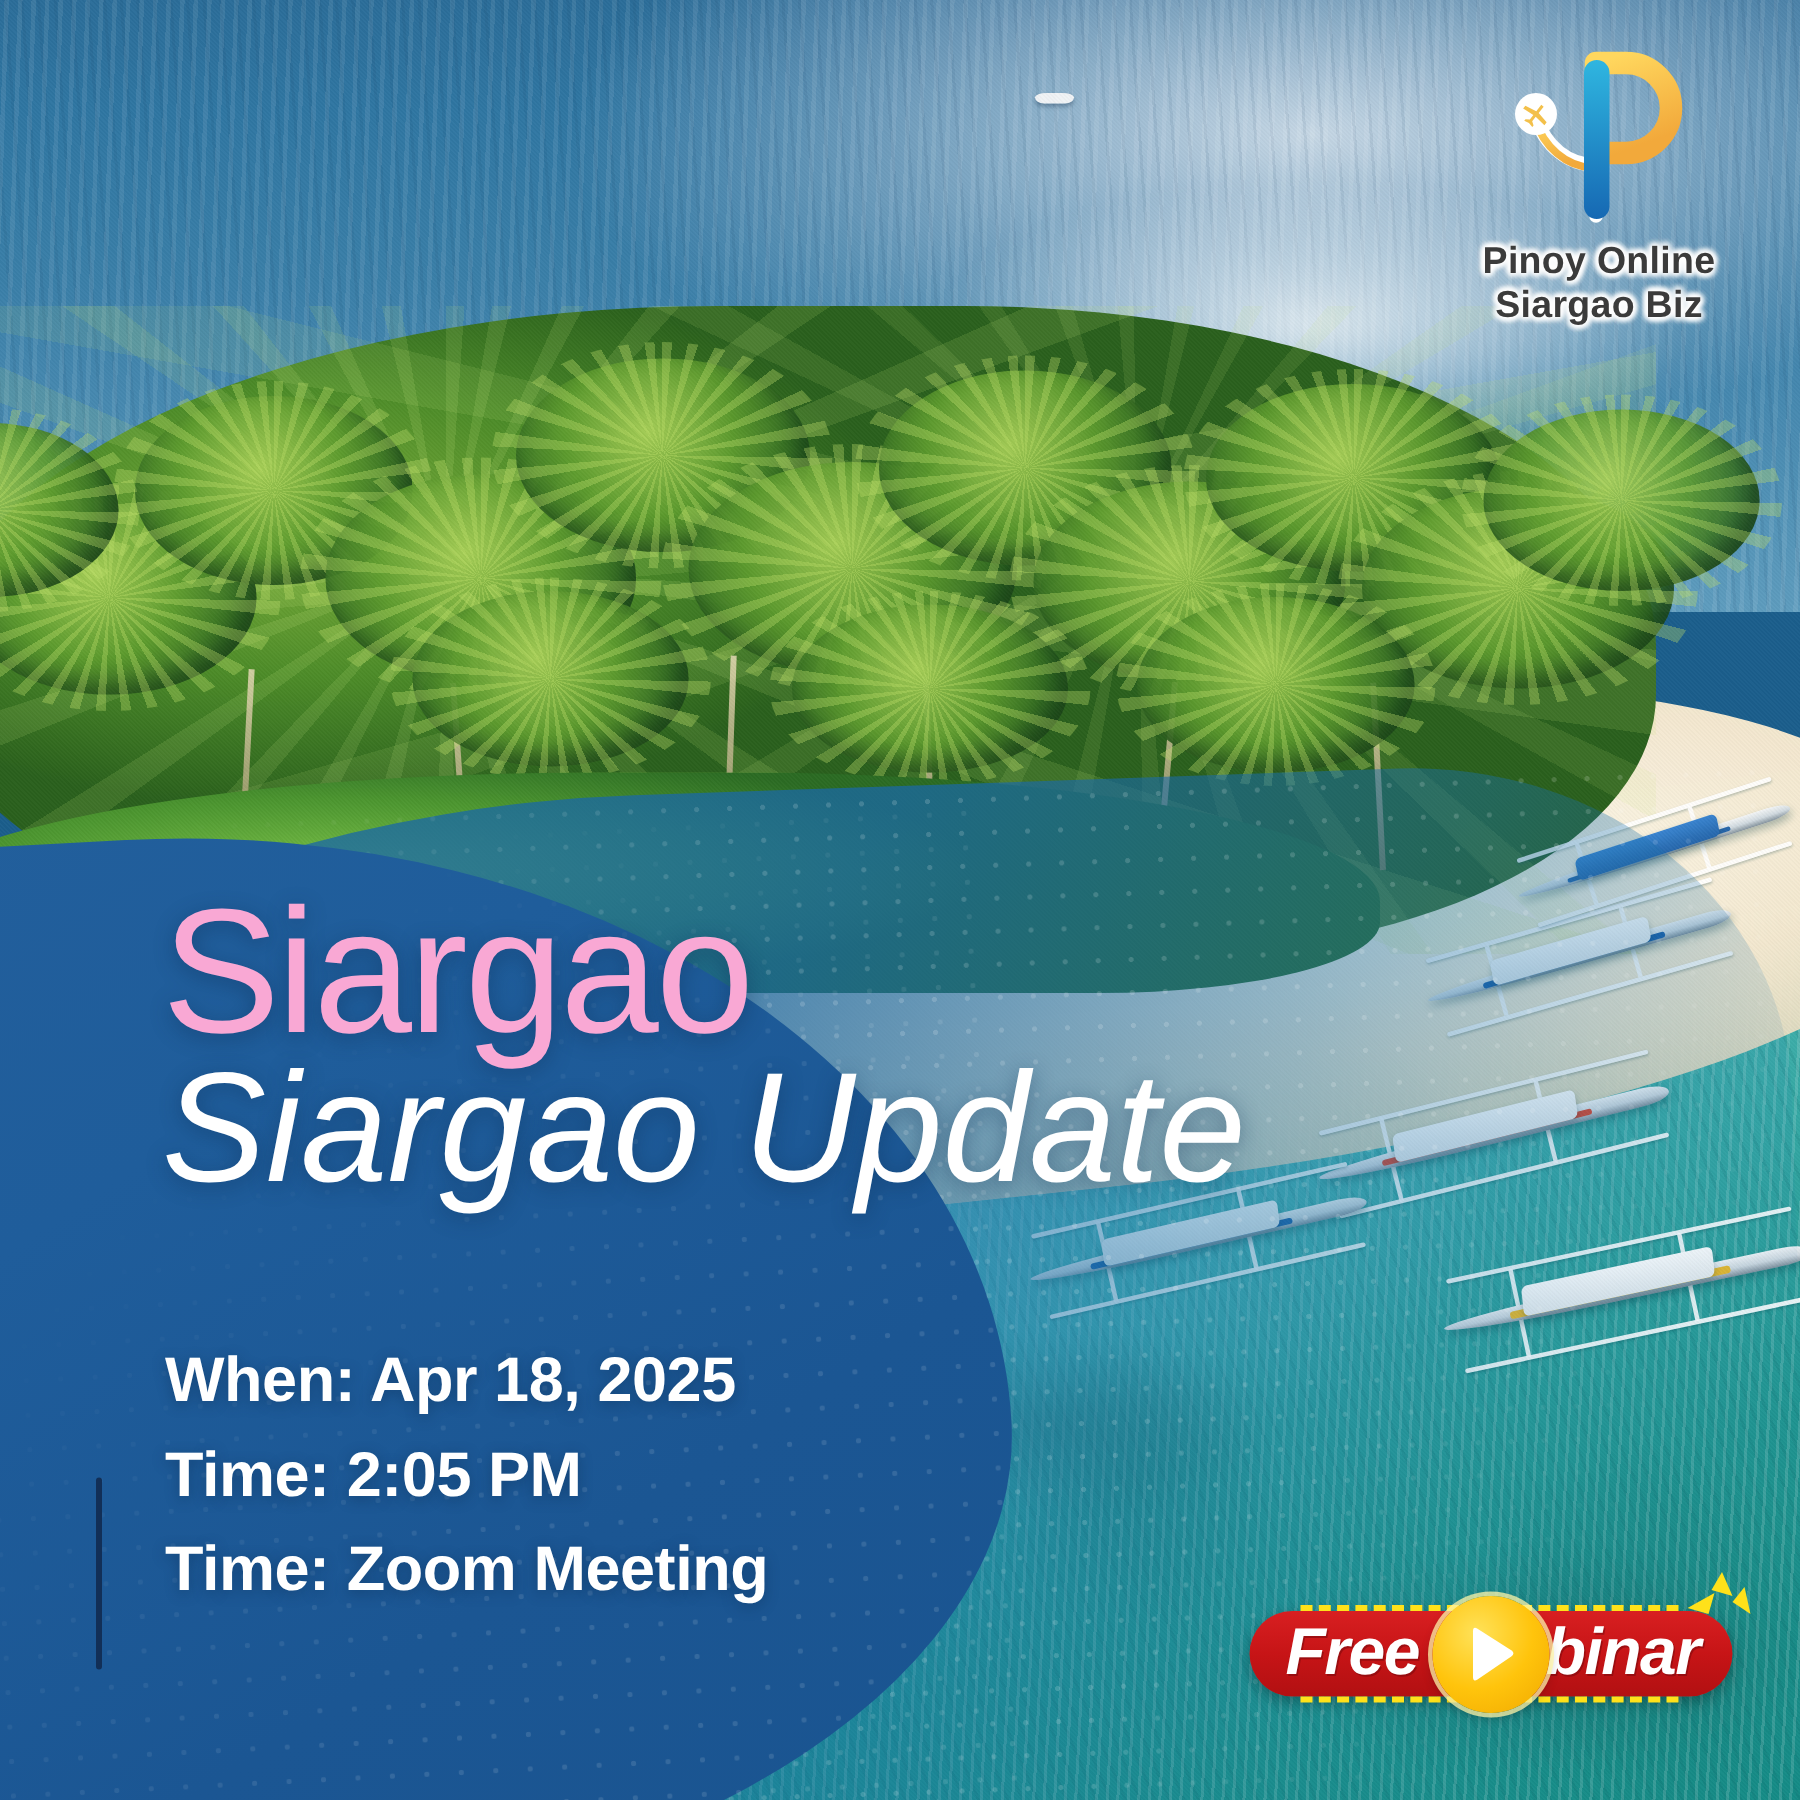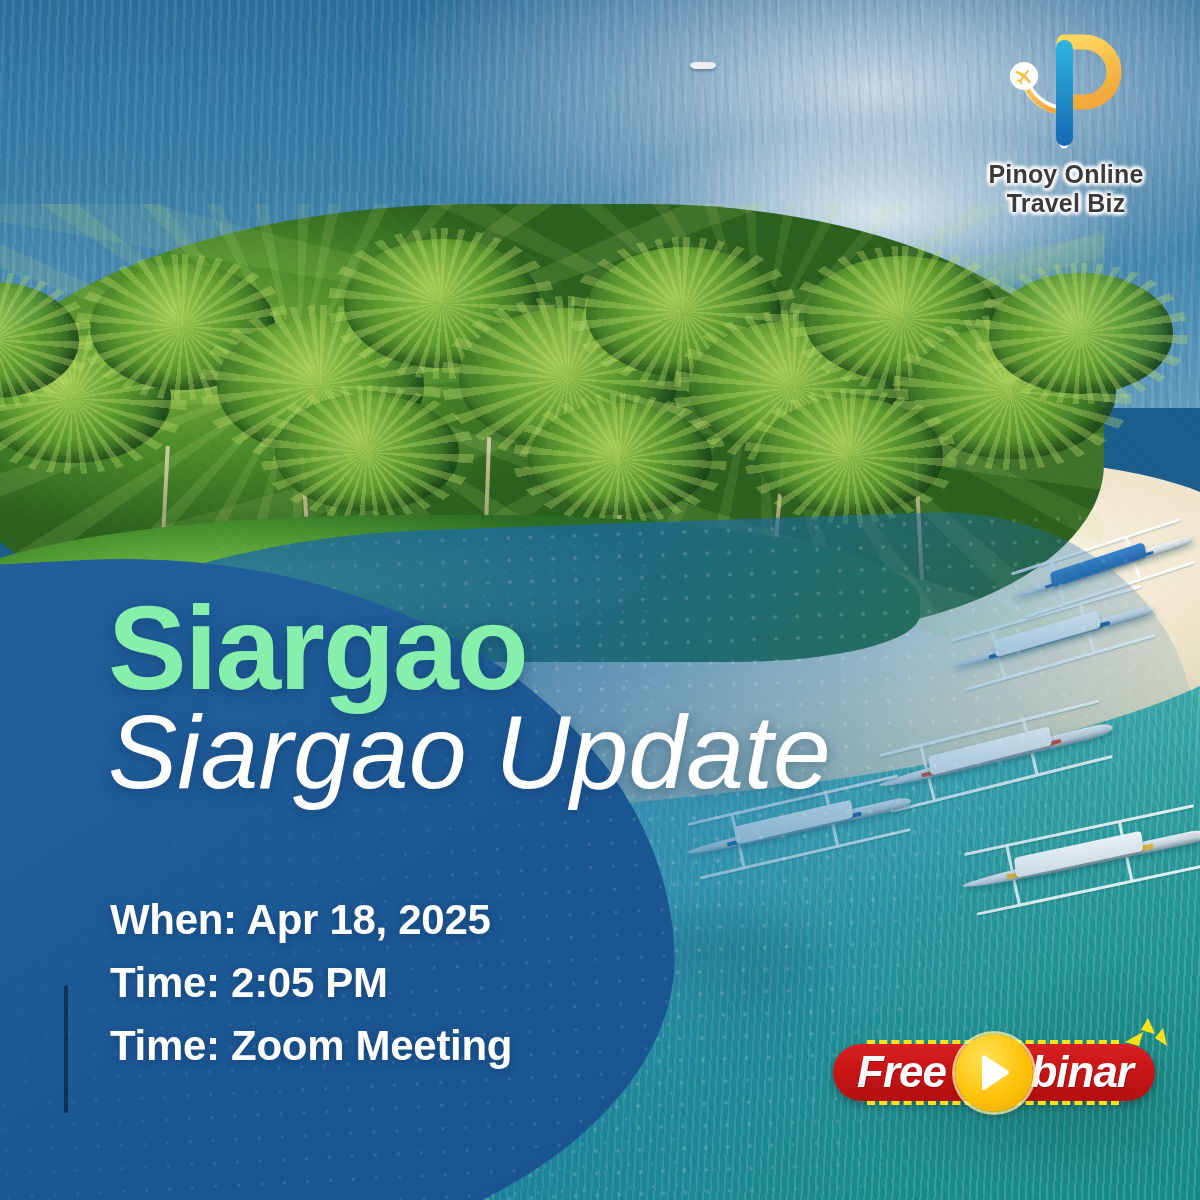--- a/index.html
+++ b/index.html
@@ -202,41 +202,41 @@
     margin-top:2px;color:#3b3b3b;font-weight:bold;font-size:25px;
     line-height:1.14;letter-spacing:.2px;
     text-shadow:
       0 0 5px #fff,0 0 5px #fff,0 0 5px #fff,0 0 5px #fff,
       2px 0 4px #fff,-2px 0 4px #fff,0 2px 4px #fff,0 -2px 4px #fff;
   }
 
   
   .headline{position:absolute;left:108px;top:594px;}
   .title-main{
-    font-size:118px;font-weight:bold;color:#86efac;
+    font-size:118px;font-weight:normal;color:#f9a8d4;
     line-height:.92;letter-spacing:-2px;
     text-shadow:0 3px 14px rgba(12,46,84,.42);
   }
   .title-sub{
     font-size:104px;font-weight:300;font-style:italic;color:#ffffff;
     line-height:1.02;letter-spacing:0px;margin-top:-4px;
     text-shadow:0 3px 14px rgba(12,46,84,.42);
   }
 
   
   .details{position:absolute;left:110px;top:888px;}
   .detail-line{
     font-size:42px;font-weight:bold;color:#ffffff;
     line-height:1.50;letter-spacing:-.3px;
     text-shadow:0 2px 9px rgba(10,40,75,.4);
     white-space:nowrap;
   }
 
   
-  .badge{position:absolute;left:833px;top:1044px;width:322px;height:57px;}
+  .badge{position:absolute;left:833px;top:1074px;width:322px;height:57px;}
   .badge-pill{
     position:absolute;inset:0;
     background:linear-gradient(180deg,#d81f21 0%,#c61416 52%,#b21012 100%);
     border-radius:38px;
     box-shadow:0 4px 10px rgba(0,0,0,.3);
   }
   .badge-dash{
     position:absolute;left:34px;width:252px;height:0;
     border-top:4px dashed #ffe11a;
   }
@@ -410,21 +410,21 @@
 
       <rect x="56" y="14" width="17" height="106" rx="8.5" fill="url(#gStem)"></rect>
 
       <circle cx="24" cy="50" r="14" fill="#ffffff"></circle>
       <g fill="#f3c04a" transform="translate(24,50) rotate(38)">
         <path d="M-9 0 L-1 -1.6 L-1 -7 L1 -7 L1 -1.6 L9 0 L9 2.4 L1 1.6 L1 5.4 L3.4 7 L3.4 8.4 L0 7.6 L-3.4 8.4 L-3.4 7 L-1 5.4 L-1 1.6 L-9 2.4 Z"></path>
       </g>
     </svg>
     <div class="logo-text">
       <div>Pinoy Online</div>
-      <div>Travel Biz</div>
+      <div>Siargao Biz</div>
     </div>
   </div>
 
   <div class="headline">
     <div class="title-main">Siargao</div>
     <div class="title-sub">Siargao Update</div>
   </div>
 
   <div class="details">
     <div class="detail-line">When: Apr 18, 2025</div>

